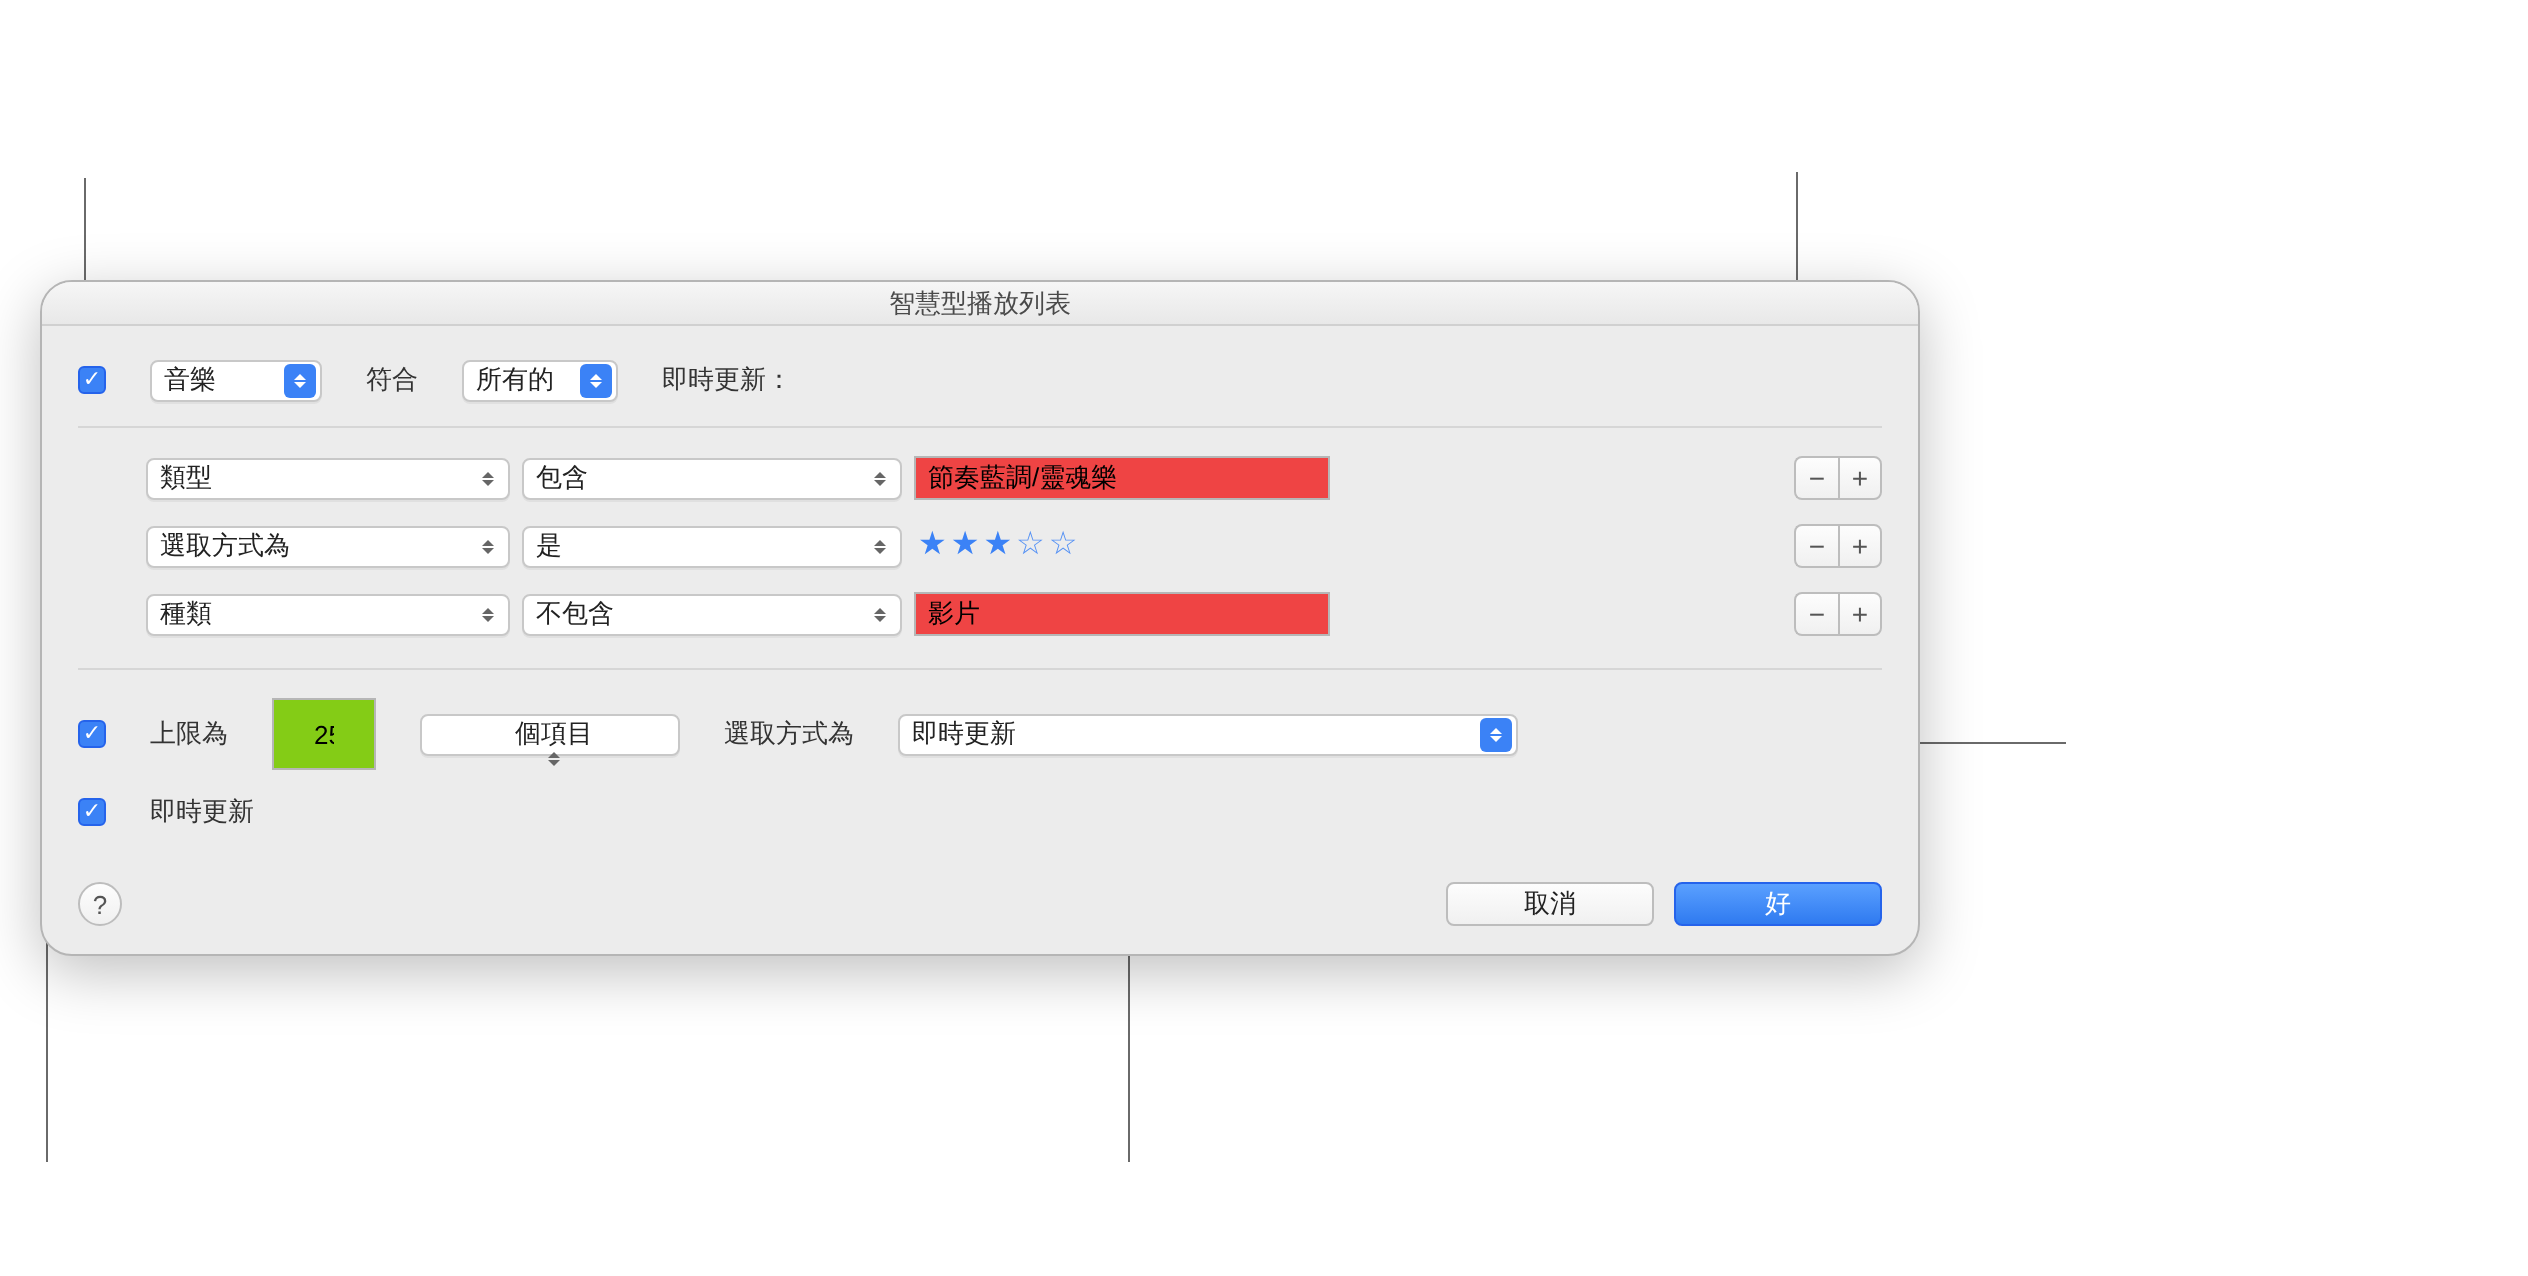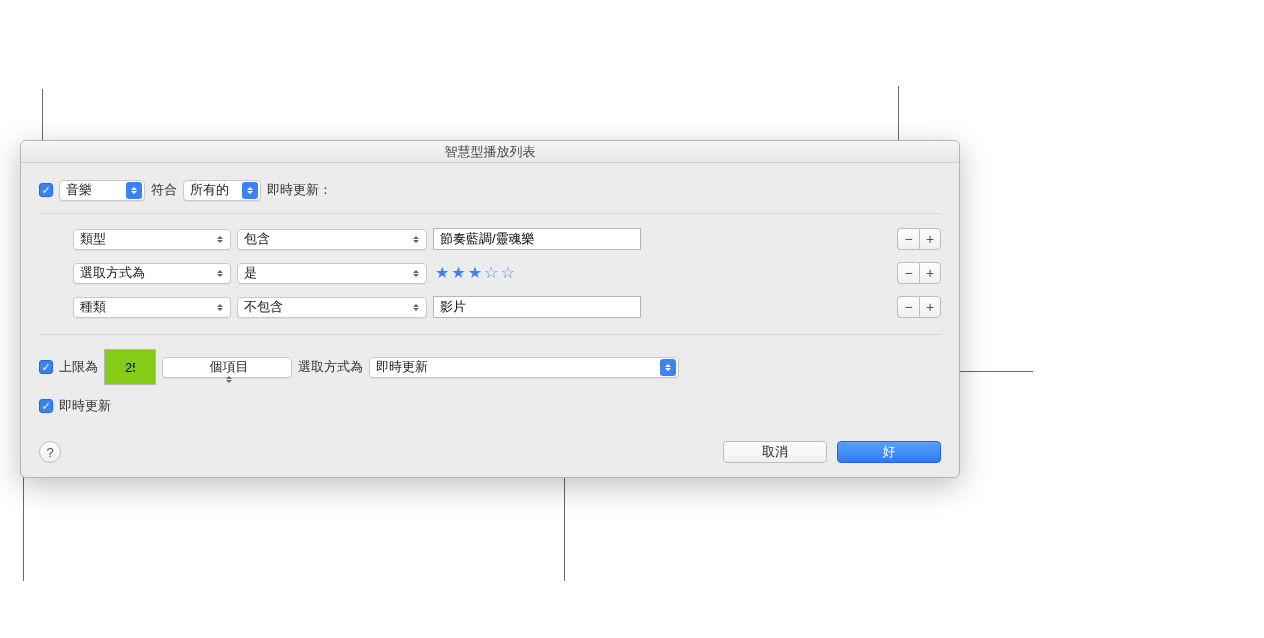--- a/index.html
+++ b/index.html
@@ -11,37 +11,37 @@
       height: 638px;
       position: relative;
     }
     .dialog {
       position: absolute;
       left: 20px;
       top: 140px;
       width: 940px;
       background: #ececec;
       border: 1px solid #b5b5b5;
-      border-radius: 6px;
+      border-radius: 16px;
       box-shadow: 0 8px 30px rgba(0,0,0,0.25);
       overflow: hidden;
     }
     .titlebar {
       height: 22px;
       background: linear-gradient(#f6f6f6, #e8e8e8);
       border-bottom: 1px solid #d0d0d0;
       text-align: center;
       line-height: 22px;
       font-size: 13px;
       color: #4a4a4a;
     }
     .content {
       padding: 14px 18px 14px 18px;
     }
-    .row { display: flex; align-items: center; gap: 6px; min-height: 26px; }
+    .row { display: flex; align-items: center; gap: 22px; min-height: 26px; }
     .checkbox {
       width: 14px; height: 14px;
       border: 1px solid #b8b8b8;
       border-radius: 3px;
       background: #fff;
       display: inline-flex;
       align-items: center; justify-content: center;
       flex-shrink: 0;
     }
     .checkbox.checked {
@@ -97,26 +97,26 @@
       border: none;
       border-top: 1px solid #d6d6d6;
       margin: 10px 0 8px 0;
     }
     .rules { padding-left: 34px; }
     .rule-row {
       display: flex; align-items: center; gap: 6px;
       height: 34px;
     }
     .rule-row .popup.plain { min-width: 100px; }
-    .rule-row .popup.attr { width: 158px; }
+    .rule-row .popup.attr { width: 182px; }
     .rule-row .popup.op { width: 190px; }
     .text-input {
       height: 22px;
       border: 1px solid #b6b6b6;
-      background: #ffffff;
+      background: #ef4444;
       border-radius: 0;
       padding: 0 6px;
       font-size: 13px;
       width: 208px;
     }
     .stars { display: inline-flex; gap: 2px; font-size: 16px; line-height: 1; width: 208px; padding-left: 2px; }
     .star-filled { color: #3b82f6; }
     .star-empty { color: #3b82f6; opacity: 0.85; }
     .spacer { flex: 1; }
     .pm-group { display: inline-flex; }

